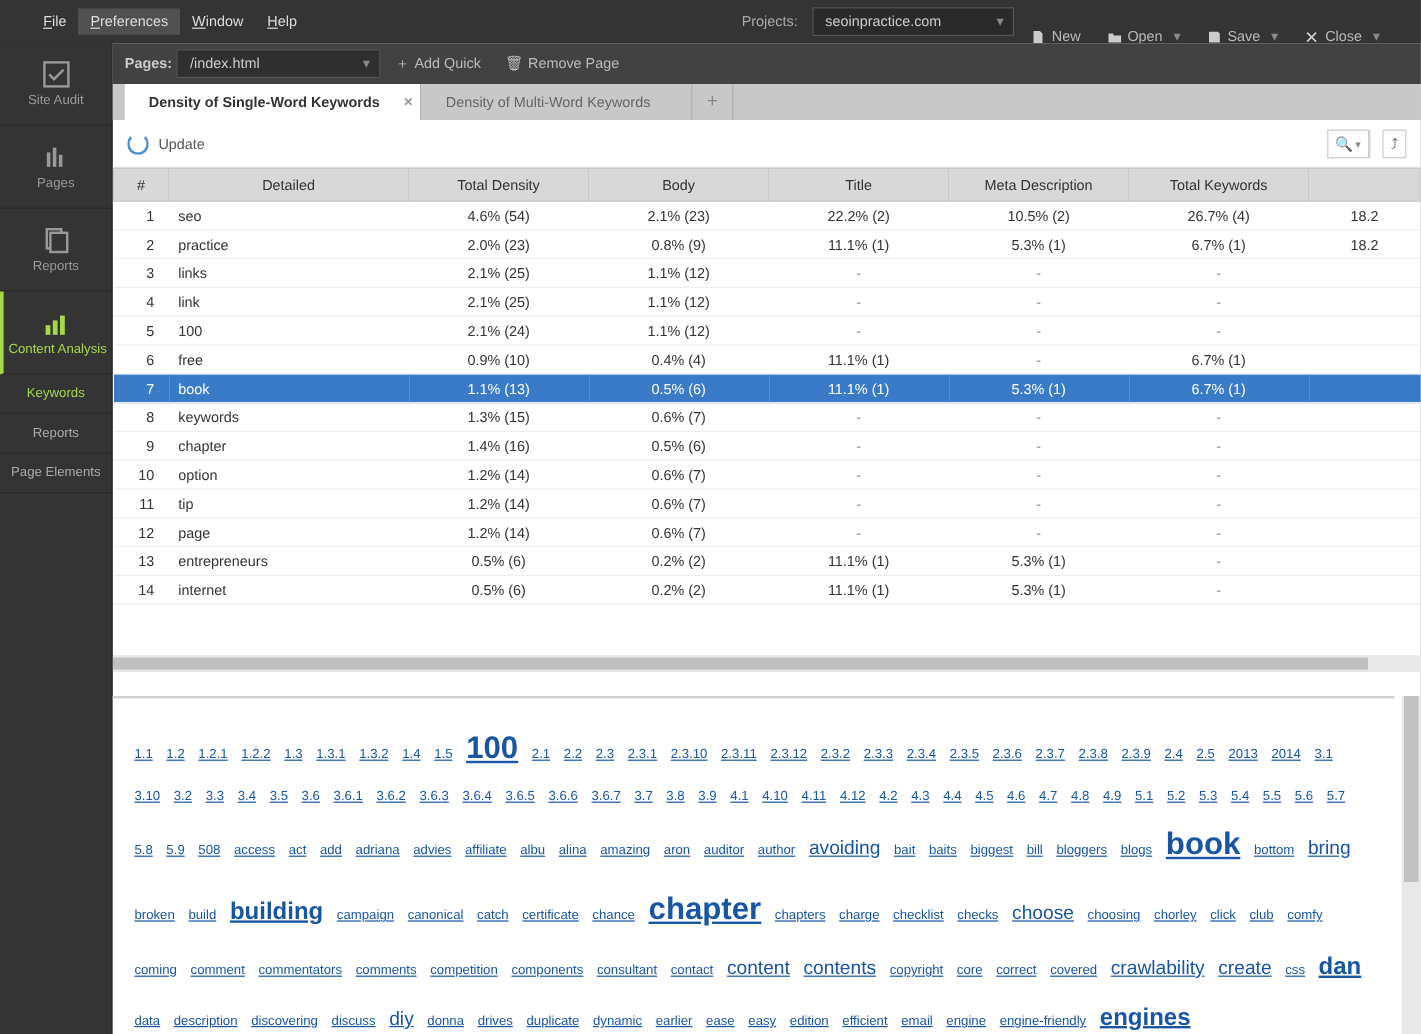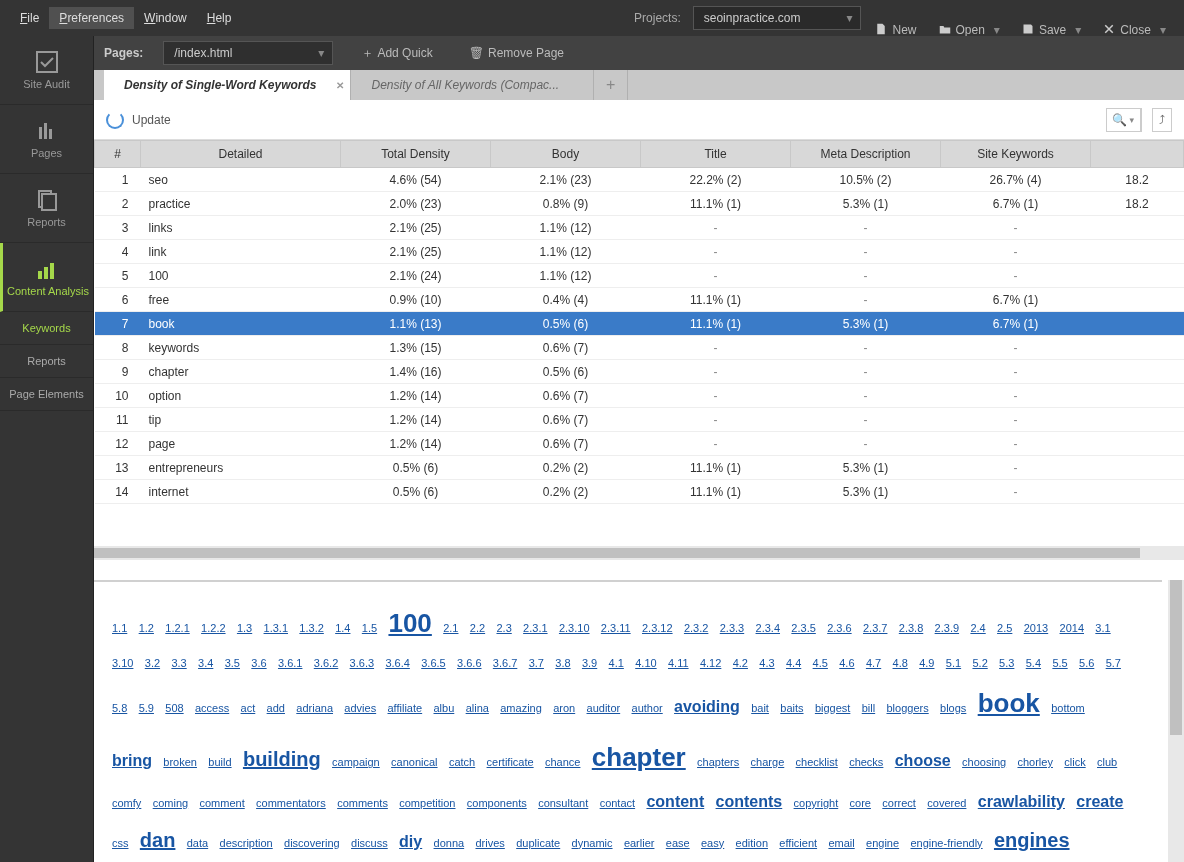--- a/index.html
+++ b/index.html
@@ -1,52 +1,52 @@
 <!DOCTYPE html>
 <html><head>
 <meta charset="utf-8">
 <style>
 * { margin:0; padding:0; box-sizing:border-box; font-family:Arial,Helvetica,sans-serif; }
 body { background:#343434; color:#ccc; font-size:12px; width:1184px; height:862px; overflow:hidden; }
 
 
-.menubar { height:36px; background:#343434; display:flex; align-items:center; padding:0 10px; color:#ddd; }
+.menubar { height:36px; background:#343434; display:flex; align-items:center; padding:0 26px; color:#ddd; }
 .menubar .mi { padding:4px 10px; cursor:pointer; }
 .menubar .mi.sel { background:#505050; }
 .menubar .mi .u { text-decoration:underline; }
 .menubar .right { margin-left:auto; display:flex; align-items:center; gap:6px; }
 .proj-lbl { color:#aaa; margin-right:6px; }
 .proj-sel { background:#2a2a2a; border:1px solid #555; padding:4px 60px 4px 10px; color:#ccc; position:relative; }
 .proj-sel:after { content:"▾"; position:absolute; right:8px; color:#888; }
-.tbtn { display:flex; align-items:flex-start; gap:5px; padding:4px 8px; color:#bbb; cursor:pointer;margin-top:24px; }
+.tbtn { display:flex; align-items:flex-end; gap:5px; padding:4px 8px; color:#bbb; cursor:pointer;margin-top:24px; }
 .tbtn .ico { width:12px; height:12px; }
 
 
 .sidebar { position:absolute; left:0; top:36px; bottom:0; width:94px; background:#343434; border-right:1px solid #222; }
 .snav { display:flex; flex-direction:column; align-items:center; padding:14px 0; gap:4px; color:#999; font-size:11px; cursor:pointer; border-bottom:1px solid #2a2a2a; }
 .snav.active { color:#a5d84a; border-left:3px solid #a5d84a; }
 .snav .sico { width:24px; height:24px; }
 .subnav { text-align:center; padding:10px 4px; color:#aaa; font-size:11px; border-bottom:1px solid #2a2a2a; cursor:pointer; }
 .subnav.active { color:#a5d84a; }
 
 
 .main { position:absolute; left:94px; right:0; top:36px; bottom:0; background:#fff; }
 
 
-.pagesbar { height:34px; background:#424242; display:flex; align-items:center; padding:0 10px; color:#ccc; gap:20px; }
+.pagesbar { height:34px; background:#424242; display:flex; align-items:center; padding:0 10px; color:#ccc; gap:4px; }
 .pages-lbl { font-size:12px; font-weight:bold; }
 .page-sel { background:#2f2f2f; border:1px solid #555; padding:4px 100px 4px 10px; color:#ccc; position:relative; font-size:12px; }
 .page-sel:after { content:"▾"; position:absolute; right:8px; color:#888; }
 .pbtn { display:flex; align-items:center; gap:4px; padding:4px 8px; color:#bbb; cursor:pointer; font-size:12px; }
 
 
 .tabs { height:30px; background:#c8c8c8; display:flex; align-items:stretch; padding-left:10px; }
 .tab { padding:0 20px; display:flex; align-items:center; color:#666; font-size:12px; cursor:pointer; border-right:1px solid #b0b0b0; position:relative; }
 .tab.active { background:#fff; color:#333; font-weight:bold; }
-.tab .tx { display:inline-block; padding-right:14px;font-style:italic; }
+.tab .tx { display:inline-block; padding-right:14px; }
 .tab .tclose { position:absolute; right:6px; color:#999; font-size:10px; }
 .tab.add { padding:0 12px; font-size:16px; color:#888; }
 
 
 .toolbar { height:40px; display:flex; align-items:center; padding:0 12px; border-bottom:1px solid #ddd; gap:10px; }
 .upd { display:flex; align-items:center; gap:8px; color:#555; cursor:pointer;justify-content:center; }
 .upd .spin { width:18px; height:18px; border:2px solid #4a90d9; border-top-color:transparent; border-radius:50%; }
 .toolbar .spacer { flex:1; }
 .qfwrap { display:flex; align-items:center; border:1px solid #ccc; }
 .qfbtn { padding:4px 6px; border-right:1px solid #ccc; color:#888; display:flex; align-items:center; gap:2px; }
@@ -62,21 +62,21 @@
 table.grid td.kw { text-align:left; }
 table.grid tr.selected td { background:#3a7bc8; color:#fff; }
 .dash { color:#888; }
 .hscroll { position:absolute; left:0; right:0; bottom:0; height:14px; background:#e8e8e8; }
 .hscroll .thumb { position:absolute; left:0; width:96%; top:2px; bottom:2px; background:#c0c0c0; }
 
 
 .cloudwrap { position:absolute; left:0; right:22px; top:544px; bottom:0; padding:14px 18px; overflow:hidden; background:#fff; border-top:2px solid #d0d0d0; line-height:2.1; color:#1855a3; }
 .cloudwrap .w { color:#1855a3; text-decoration:underline; margin-right:8px; cursor:pointer; white-space:nowrap; display:inline-block; }
 .cloudwrap .w.s1 { font-size:11px; }
-.cloudwrap .w.s3 { font-size:16px; font-weight:bold; }
+.cloudwrap .w.s3 { font-size:16px; font-weight:normal; }
 .cloudwrap .w.s4 { font-size:20px; font-weight:bold; }
 .cloudwrap .w.s5 { font-size:26px; font-weight:bold; }
 .vscroll { position:absolute; right:0; top:544px; bottom:0; width:16px; background:#e8e8e8; }
 .vscroll .thumb { position:absolute; left:2px; right:2px; top:0; height:55%; background:#c0c0c0; }
 
 svg { fill:currentColor; }
 </style>
 </head>
 <body>
 
@@ -168,21 +168,21 @@
         <span>Remove Page</span>
       </div>
   </div>
 
   <div class="tabs">
     <div class="tab active">
         <span class="tx">Density of Single-Word Keywords</span>
         <span class="tclose">✕</span>
       </div>
     <div class="tab">
-        <span class="tx">Density of All Keywords (Compac...</span>
+        <span class="tx">Density of Multi-Word Keywords</span>
       </div>
     <div class="tab add">
         <span>+</span>
       </div>
   </div>
 
   <div class="toolbar">
     <div class="upd">
       <div class="spin"></div>
       <span>Update</span>
@@ -200,21 +200,21 @@
   <div class="tblwrap">
     <table class="grid">
       <thead>
         <tr>
           <th style="width:46px">#</th>
           <th style="width:200px">Detailed</th>
           <th style="width:150px">Total Density</th>
           <th style="width:150px">Body</th>
           <th style="width:150px">Title</th>
           <th style="width:150px">Meta Description</th>
-          <th style="width:150px">Site Keywords</th>
+          <th style="width:150px">Total Keywords</th>
           <th></th>
         </tr>
       </thead>
       <tbody id="tbody">
           <tr>
             <td class="num">1</td>
             <td class="kw">seo</td>
             <td>4.6% (54)</td>
             <td>2.1% (23)</td>
             <td>22.2% (2)</td>

